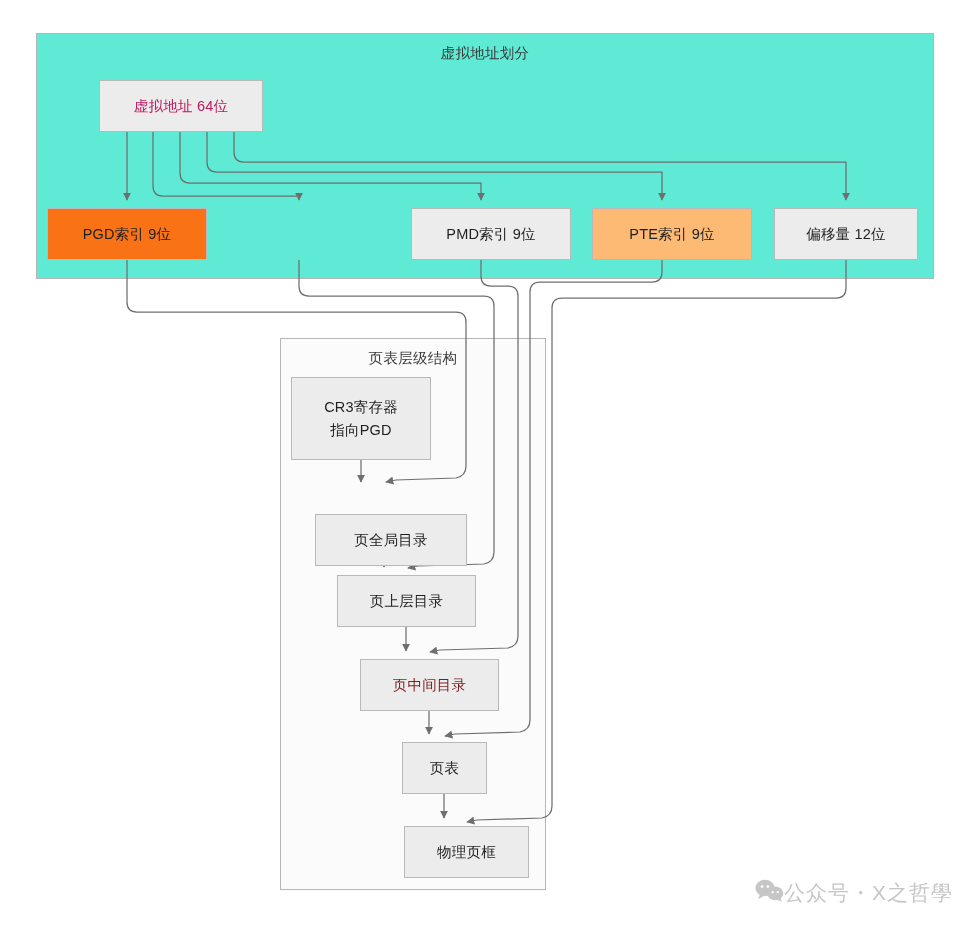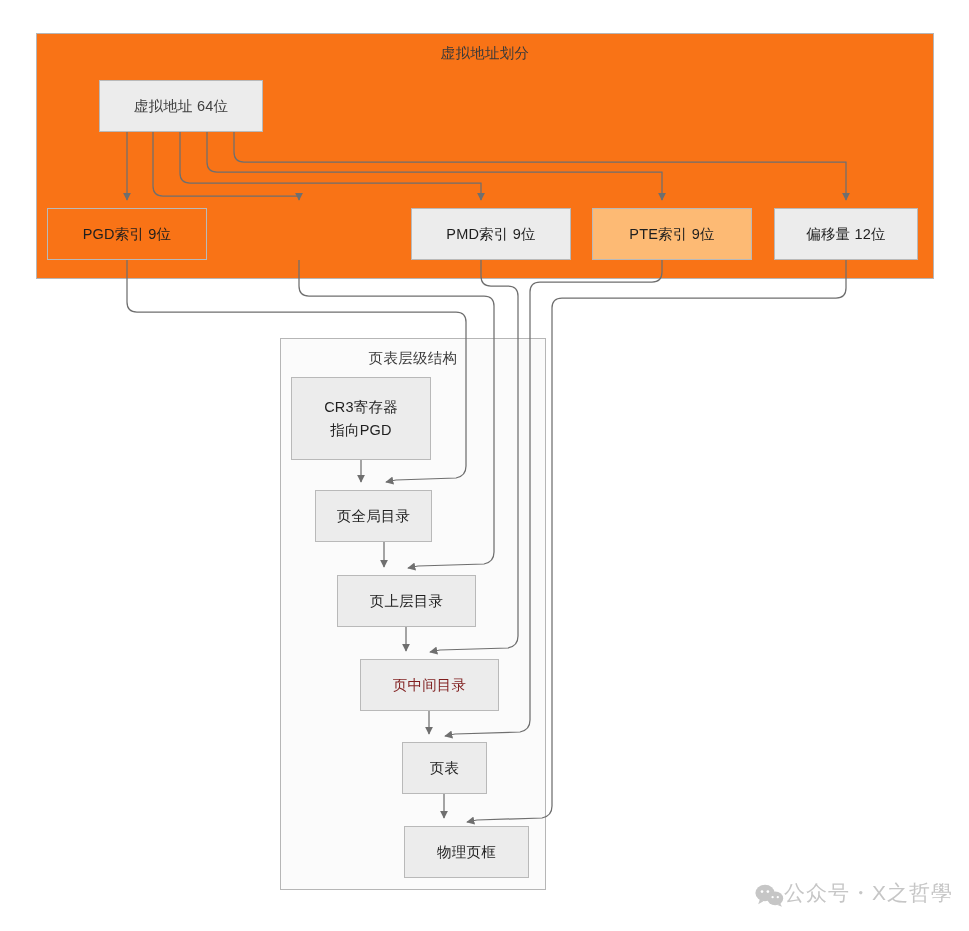--- a/index.html
+++ b/index.html
@@ -56,35 +56,35 @@
     line-height: 1.55;
     white-space: nowrap;
     z-index: 3;
   }
   .node .ln { display: block; }
   .watermark {
     position: absolute;
     right: 16px;
     bottom: 24px;
     display: flex;
-    align-items: flex-end;
+    align-items: flex-start;
     color: #c6c6c6;
     font-size: 21px;
     letter-spacing: 1px;
     white-space: nowrap;
     user-select: none;
   }
   .watermark svg { display: block; }
 </style>
 </head>
 <body>
 
 <div id="stage" style="background: rgb(255, 255, 255);">
 
-  <div class="group-box" id="grp-0" style="left: 36px; top: 33px; width: 898px; height: 246px; background: #f97316; border-color: rgb(182, 182, 182);">
+  <div class="group-box" id="grp-0" style="left: 36px; top: 33px; width: 898px; height: 246px; background: #5eead4; border-color: rgb(182, 182, 182);">
     <div class="group-title" style="color: rgb(58, 58, 58);">虚拟地址划分</div>
   </div>
   <div class="group-box" id="grp-1" style="left: 280px; top: 338px; width: 266px; height: 552px; background: rgb(251, 251, 251); border-color: rgb(182, 182, 182);">
     <div class="group-title" style="color: rgb(58, 58, 58);">页表层级结构</div>
   </div>
 
   <svg id="wires" viewBox="0 0 969 931">
     <defs>
       <marker id="arrow" viewBox="0 0 10 10" refX="9" refY="5" markerWidth="6.5" markerHeight="6.5" orient="auto-start-reverse">
         <path d="M 0 0 L 10 5 L 0 10 z" fill="#6f6f6f"></path>
@@ -105,40 +105,40 @@
       <path d="M 846 260 L 846 288 Q 846 298 836 298 L 562 298 Q 552 298 552 308 L 552 806 Q 552 816 542 818 L 477 820 L 467 822"></path>
 
       <path d="M 361 460 L 361 482"></path>
       <path d="M 384 542 L 384 567"></path>
       <path d="M 406 627 L 406 651"></path>
       <path d="M 429 711 L 429 734"></path>
       <path d="M 444 794 L 444 818"></path>
     </g>
   </svg>
 
-  <div class="node" id="nd-0" style="left: 99px; top: 80px; width: 164px; height: 52px; background: rgb(236, 236, 236); border-color: rgb(185, 185, 185); color: #404040;">
+  <div class="node" id="nd-0" style="left: 99px; top: 80px; width: 164px; height: 52px; background: rgb(236, 236, 236); border-color: rgb(185, 185, 185); color: #be185d;">
       <span class="ln">虚拟地址 64位</span>
     </div>
   <div class="node" id="nd-1" style="left: 47px; top: 208px; width: 160px; height: 52px; background: #f97316; border-color: rgb(185, 185, 185); color: rgb(31, 31, 31);">
       <span class="ln">PGD索引 9位</span>
     </div>
   <div class="node" id="nd-3" style="left: 411px; top: 208px; width: 160px; height: 52px; background: rgb(236, 236, 236); border-color: rgb(185, 185, 185); color: rgb(31, 31, 31);">
       <span class="ln">PMD索引 9位</span>
     </div>
   <div class="node" id="nd-4" style="left: 592px; top: 208px; width: 160px; height: 52px; background: #fdba74; border-color: rgb(185, 185, 185); color: rgb(31, 31, 31);">
       <span class="ln">PTE索引 9位</span>
     </div>
   <div class="node" id="nd-5" style="left: 774px; top: 208px; width: 144px; height: 52px; background: rgb(236, 236, 236); border-color: rgb(185, 185, 185); color: rgb(31, 31, 31);">
       <span class="ln">偏移量 12位</span>
     </div>
   <div class="node" id="nd-6" style="left: 291px; top: 377px; width: 140px; height: 83px; background: rgb(236, 236, 236); border-color: rgb(185, 185, 185); color: rgb(31, 31, 31);">
       <span class="ln">CR3寄存器</span>
       <span class="ln">指向PGD</span>
     </div>
-  <div class="node" id="nd-7" style="left: 315px; top: 490px; width: 117px; height: 52px; background: rgb(236, 236, 236); border-color: rgb(185, 185, 185); color: rgb(31, 31, 31);">
+  <div class="node" id="nd-7" style="left: 315px; top: 514px; width: 152px; height: 52px; background: rgb(236, 236, 236); border-color: rgb(185, 185, 185); color: rgb(31, 31, 31);">
       <span class="ln">页全局目录</span>
     </div>
   <div class="node" id="nd-8" style="left: 337px; top: 575px; width: 139px; height: 52px; background: rgb(236, 236, 236); border-color: rgb(185, 185, 185); color: rgb(31, 31, 31); align-items: center;">
       <span class="ln">页上层目录</span>
     </div>
   <div class="node" id="nd-9" style="left: 360px; top: 659px; width: 139px; height: 52px; background: rgb(236, 236, 236); border-color: rgb(185, 185, 185); color: #7f1d1d;">
       <span class="ln">页中间目录</span>
     </div>
   <div class="node" id="nd-10" style="left: 402px; top: 742px; width: 85px; height: 52px; background: rgb(236, 236, 236); border-color: rgb(185, 185, 185); color: rgb(31, 31, 31);">
       <span class="ln">页表</span>

